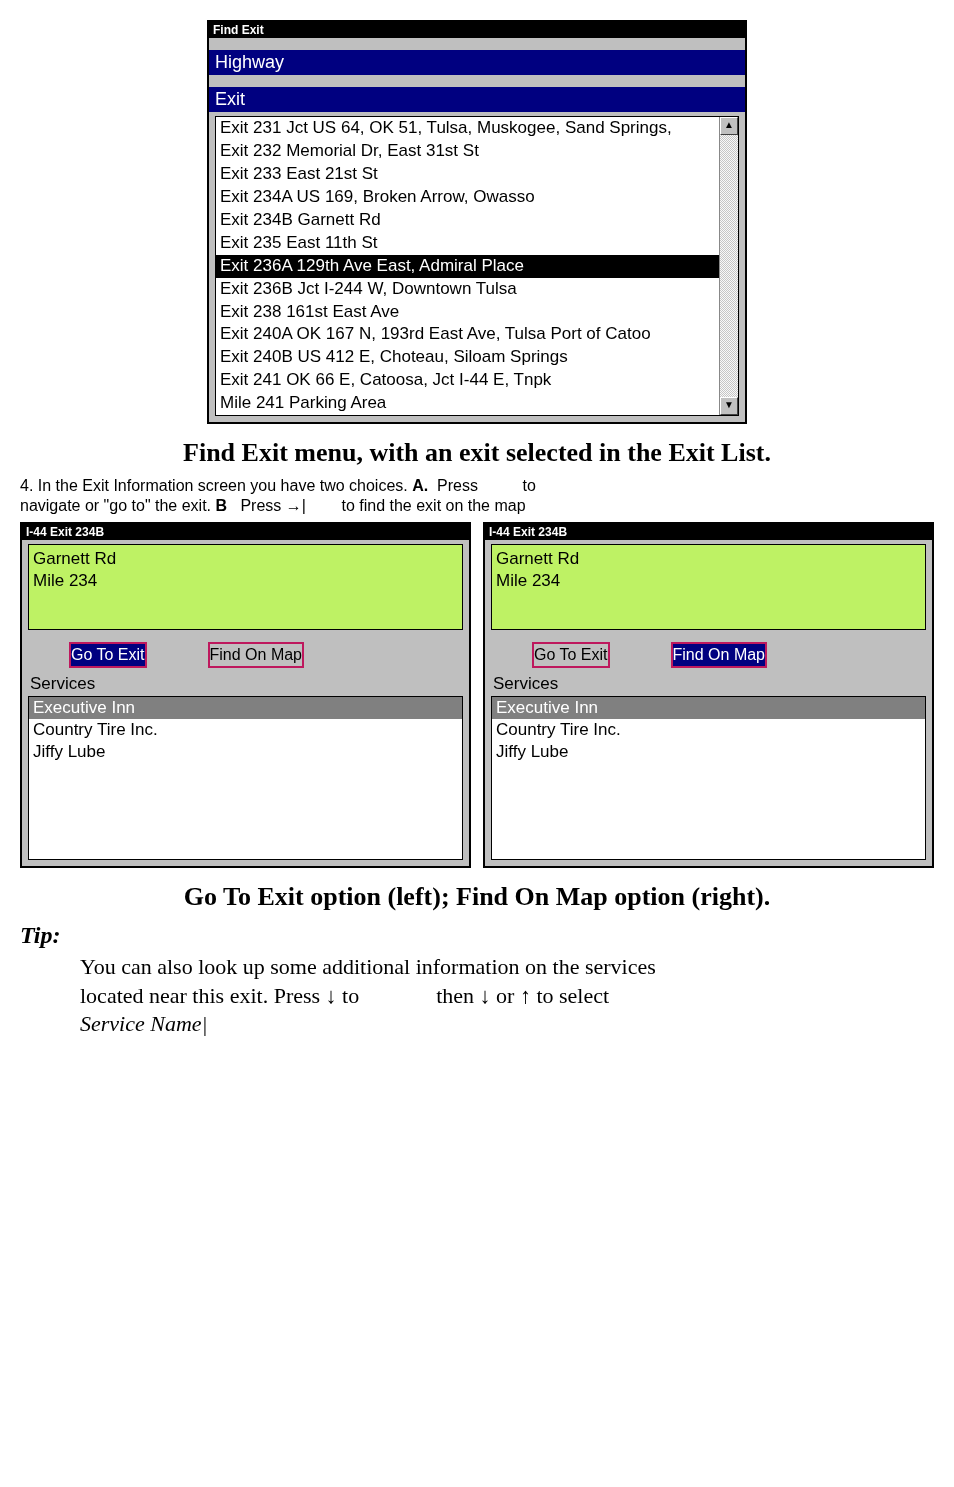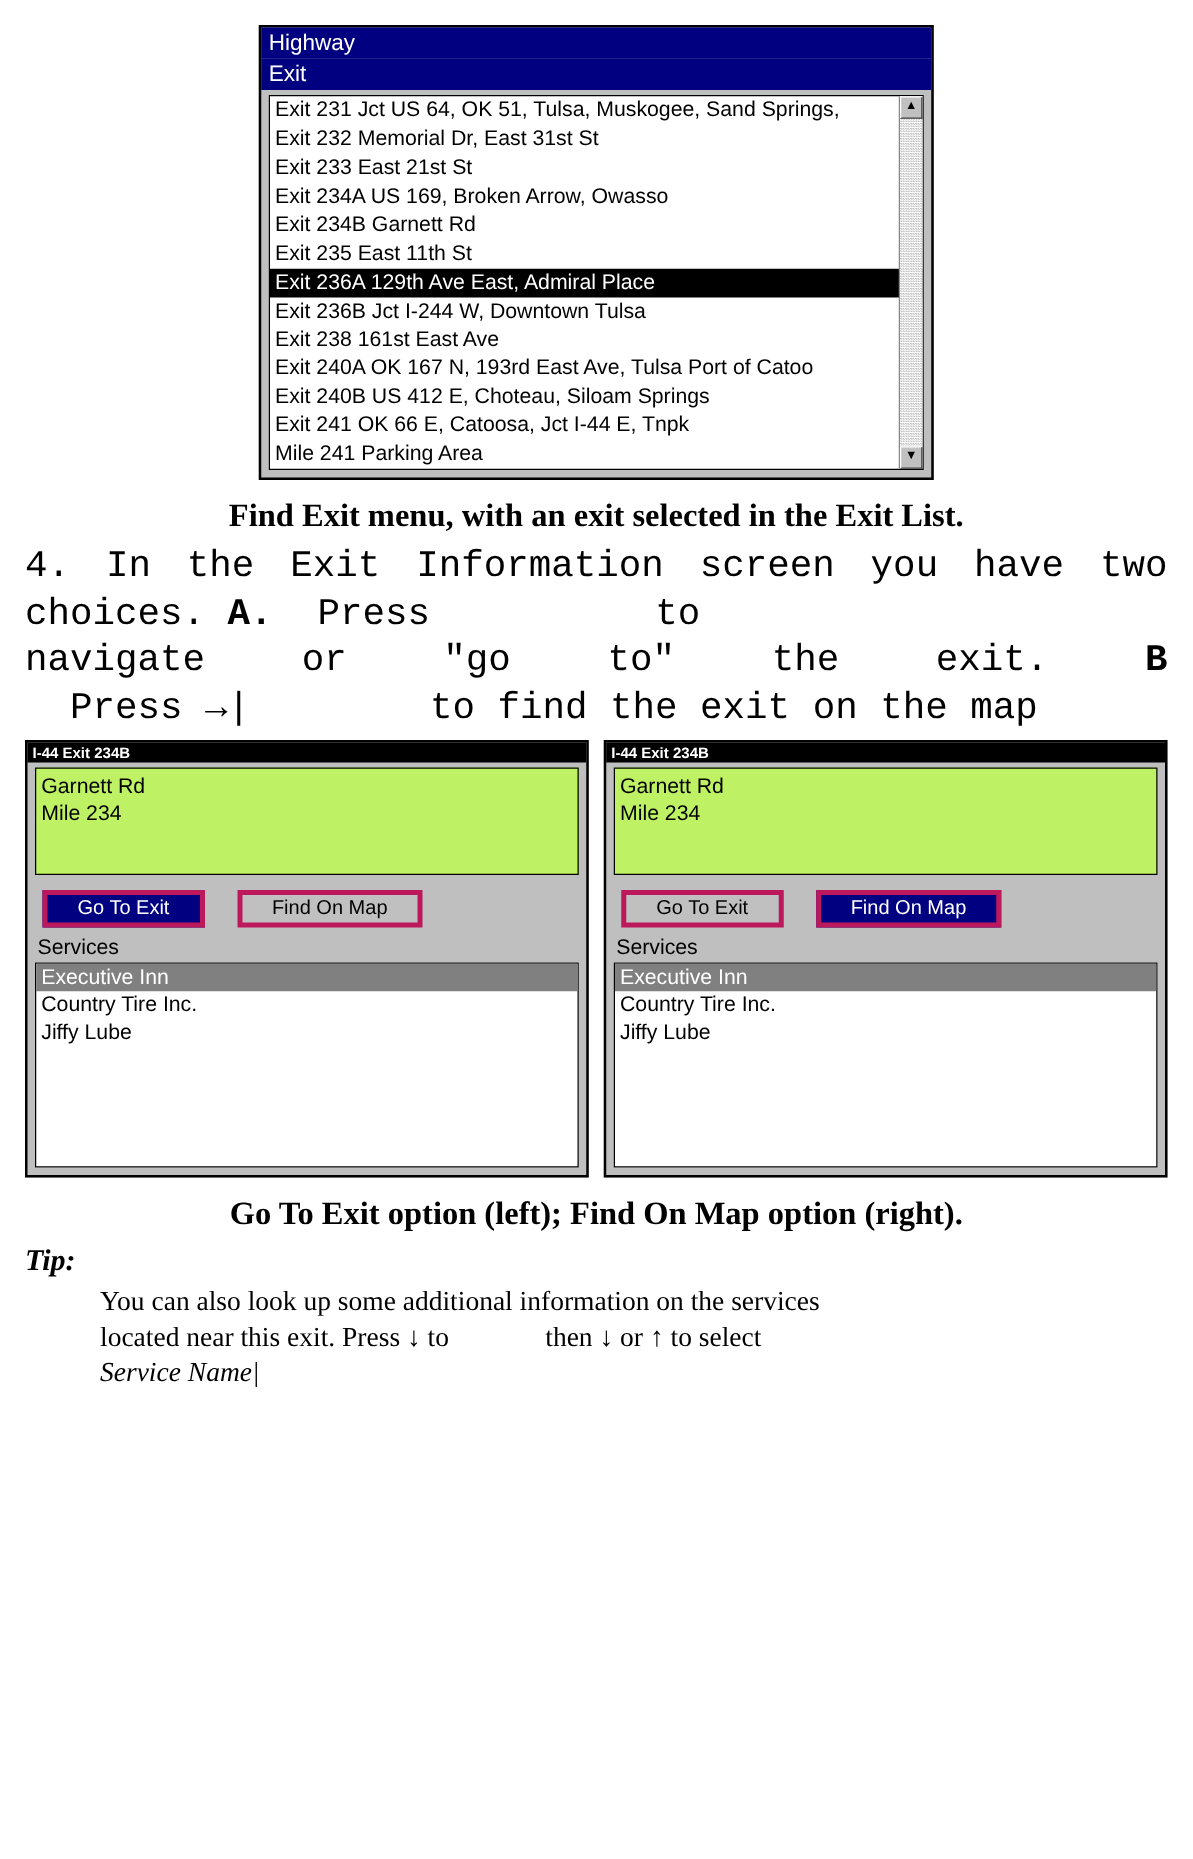--- a/index.html
+++ b/index.html
@@ -23,20 +23,21 @@
     color: #fff;
     font-size: 12px;
     font-weight: bold;
     padding: 1px 4px;
   }
   .section-hdr {
     background: #000080;
     color: #fff;
     padding: 2px 6px;
     font-size: 18px;
+    margin-top: 12px;
   }
   .field {
     background: #fff;
     border: 1px solid #000;
     margin: 4px 6px;
     padding: 3px 4px;
     font-size: 18px;
   }
   .listwrap {
     margin: 4px 6px 6px 6px;
@@ -87,22 +88,22 @@
 
   .caption {
     text-align: center;
     font-weight: bold;
     margin: 14px 0 8px 0;
     font-family: "Times New Roman", Georgia, serif;
     font-size: 26px;
   }
 
   .prose {
-    font-family: Liberation Mono, monospace;
-    font-size: 30px;
+    font-family: Liberation Sans, sans-serif;
+    font-size: 16px;
     line-height: 1.25;
     margin: 6px 0 6px 0;
     text-align: justify;
   }
 
   .two-up {
     display: flex;
     gap: 12px;
     margin-top: 4px;
   }
@@ -123,24 +124,25 @@
     height: 86px;
     box-sizing: border-box;
   }
   .btnrow {
     display: flex;
     gap: 26px;
     padding: 8px 12px 4px 12px;
   }
   .btn {
     background: #c0c0c0;
-    border: 4px solid #be185d;
-    padding: 2px 24px;
+    border: 2px solid #be185d;
+    padding: 2px 0;
     font-size: 16px;
     font-family: Arial, Helvetica, sans-serif;
+    margin-left: 35px;
   }
   .btn.sel {
     background: #000080;
     color: #fff;
   }
   .subhdr {
     padding: 2px 8px 0 8px;
     font-size: 17px;
     color: #000;
   }
@@ -167,20 +169,21 @@
     font-size: 22px;
     line-height: 1.3;
     text-align: justify;
   }
 </style>
 </head>
 <body>
 
 <div style="display:flex; justify-content:center;">
 <div class="win" style="width:540px;">
+  <div class="titlebar">Find Exit</div>
   <div class="section-hdr">Highway</div>
   <div class="section-hdr">Exit</div>
   <div class="listwrap">
     <div class="listbox" id="exit-list">
           <div class="item">Exit 231 Jct US 64, OK 51, Tulsa, Muskogee, Sand Springs,</div>
           <div class="item">Exit 232 Memorial Dr, East 31st St</div>
           <div class="item">Exit 233 East 21st St</div>
           <div class="item">Exit 234A US 169, Broken Arrow, Owasso</div>
           <div class="item">Exit 234B Garnett Rd</div>
           <div class="item">Exit 235 East 11th St</div>

